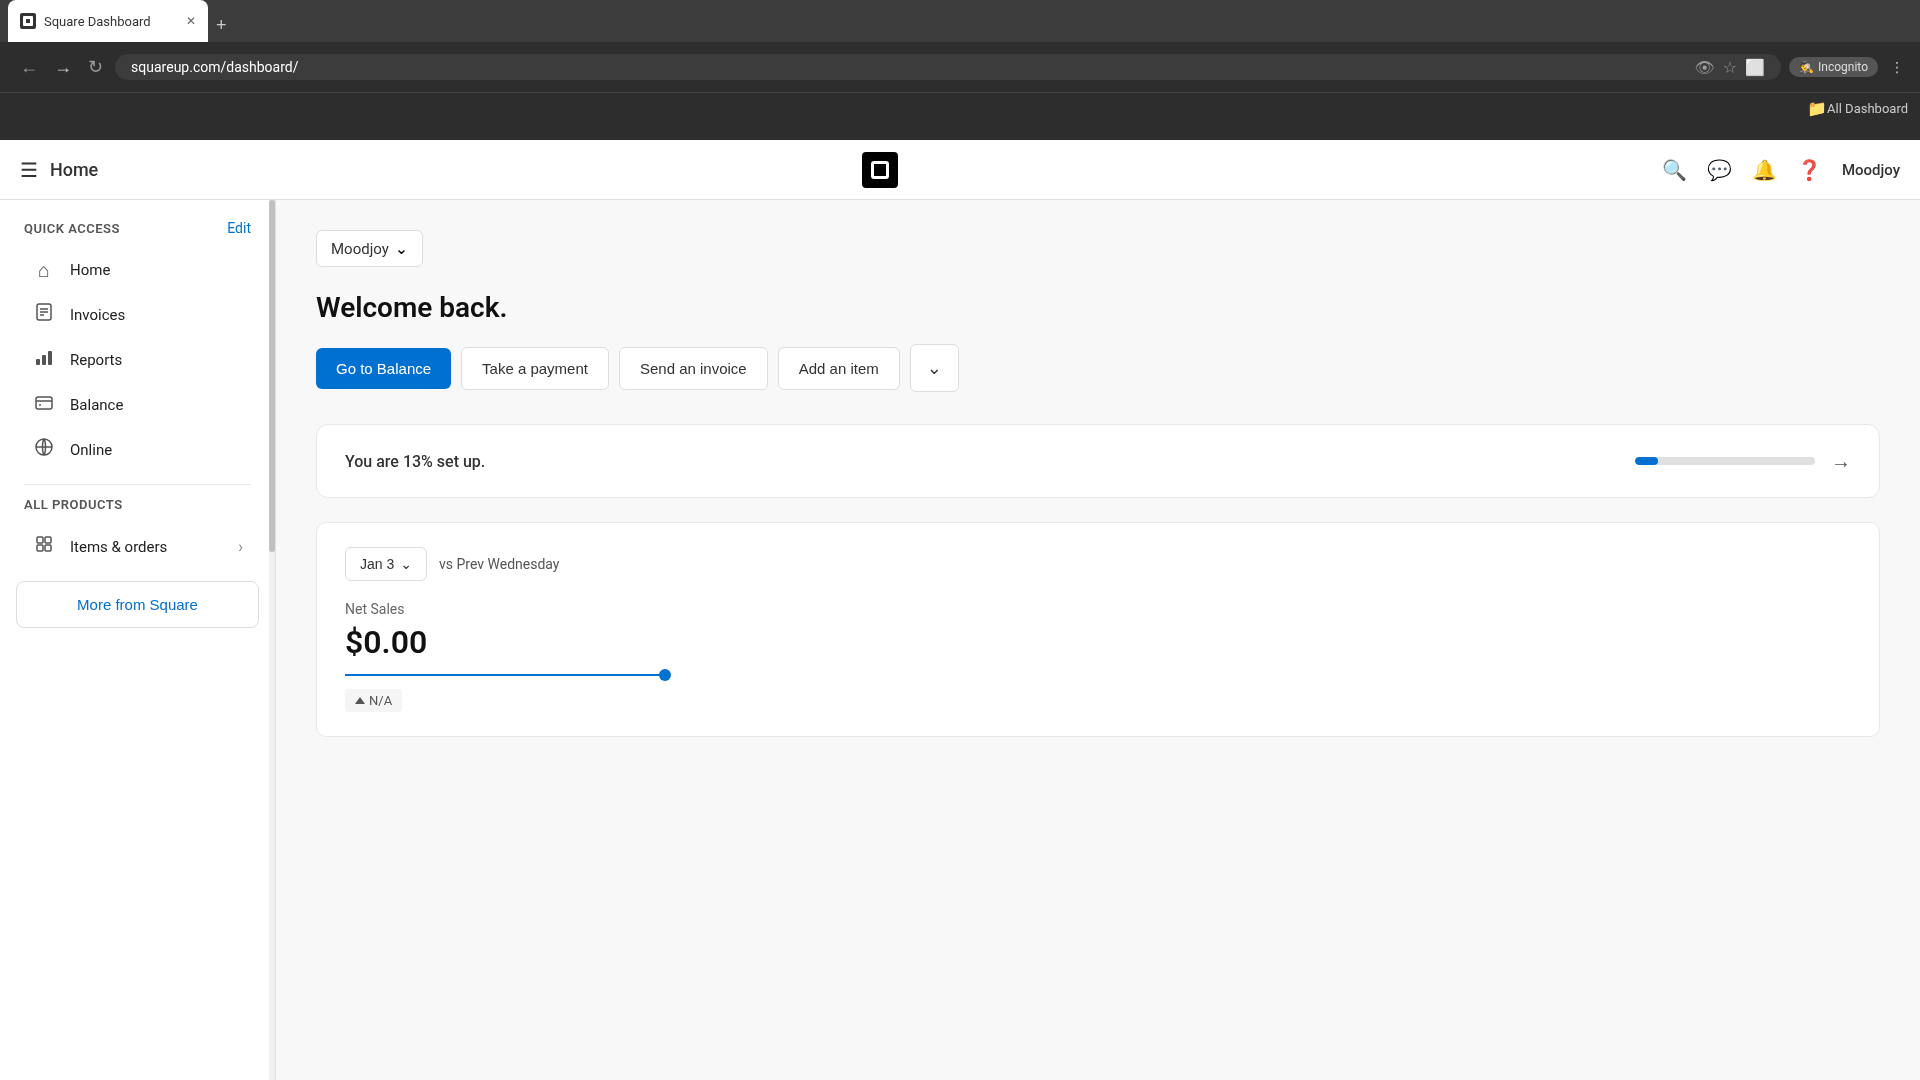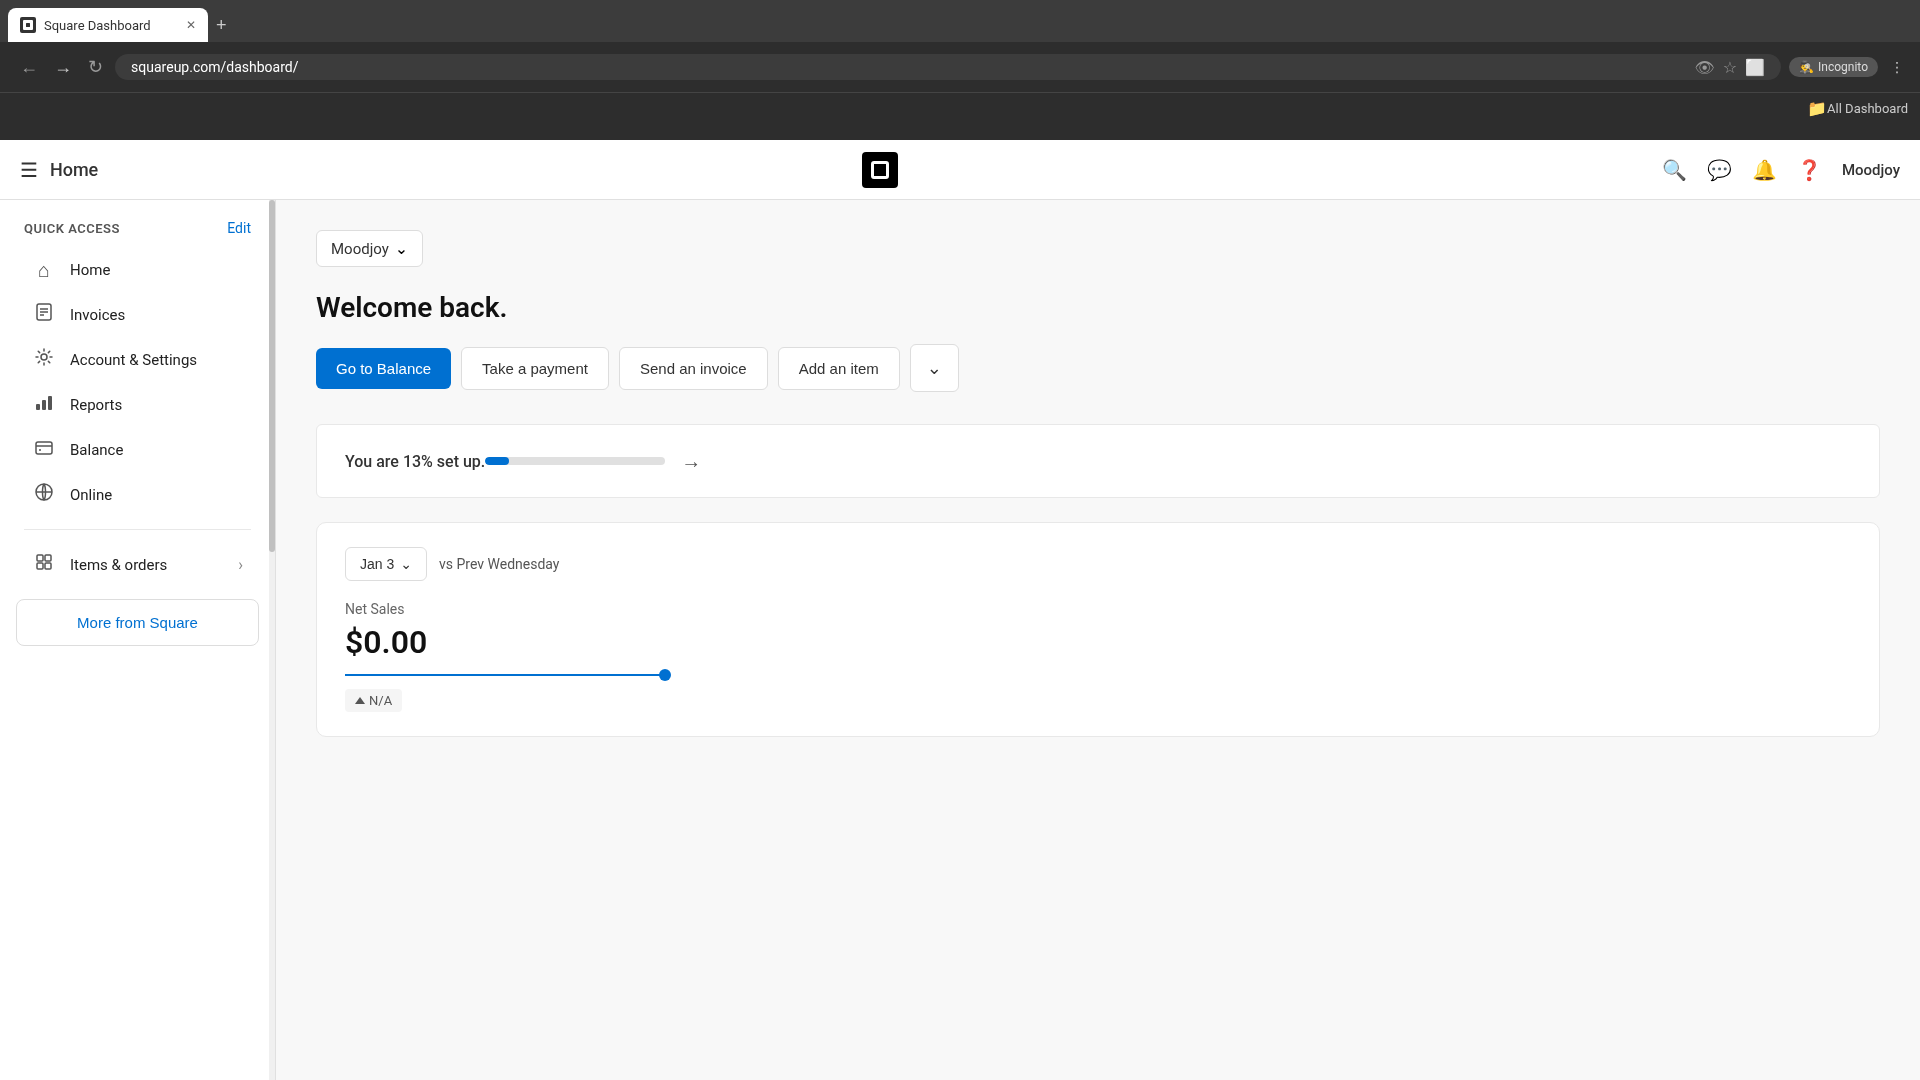--- a/index.html
+++ b/index.html
@@ -1,21 +1,21 @@
 <!DOCTYPE html>
 <html><head>
   <meta charset="utf-8">
   <style>
     * { margin: 0; padding: 0; box-sizing: border-box; }
     body { font-family: -apple-system, BlinkMacSystemFont, 'Segoe UI', Roboto, sans-serif; background: #fff; width: 1920px; height: 1080px; overflow: hidden; }
 
     
     .browser-chrome { background: #2d2d2d; height: 140px; }
     .browser-tab-bar { background: #3c3c3c; height: 42px; display: flex; align-items: flex-end; padding: 0 0 0 8px; }
-    .browser-tab { background: #fff; border-radius: 8px 8px 0 0; height: 34px; display: flex; align-items: center; padding: 0 12px; gap: 8px; min-width: 200px; }
+    .browser-tab { background: #fff; border-radius: 8px 8px 0 0; height: 42px; display: flex; align-items: center; padding: 0 12px; gap: 8px; min-width: 200px; }
     .browser-tab-favicon { width: 16px; height: 16px; background: #333; border-radius: 2px; display: flex; align-items: center; justify-content: center; }
     .browser-tab-title { font-size: 13px; color: #333; flex: 1; }
     .browser-tab-close { font-size: 12px; color: #666; cursor: pointer; }
     .browser-tab-new { background: transparent; border: none; color: #ccc; font-size: 18px; margin-left: 8px; cursor: pointer; line-height: 34px; }
     .browser-controls { background: #2d2d2d; height: 50px; display: flex; align-items: center; padding: 0 16px; gap: 8px; }
     .browser-nav-btn { background: none; border: none; color: #999; font-size: 18px; cursor: pointer; padding: 4px; }
     .browser-nav-btn.active { color: #ccc; }
     .address-bar { flex: 1; background: #3c3c3c; border-radius: 20px; height: 26px; display: flex; align-items: center; padding: 0 16px; gap: 8px; }
     .address-text { color: #fff; font-size: 14px; flex: 1; }
     .address-icons { display: flex; gap: 8px; color: #999; }
@@ -63,21 +63,21 @@
 
     
     .content { flex: 1; background: #f8f8f8; overflow-y: auto; padding: 30px 40px; }
     .business-selector { display: inline-flex; align-items: center; gap: 6px; background: #fff; border: 1.5px solid #ddd; border-radius: 6px; padding: 8px 14px; cursor: pointer; margin-bottom: 24px; }
     .business-name { font-size: 15px; color: #333; }
     .welcome-text { font-size: 28px; font-weight: 600; color: #111; margin-bottom: 20px; }
     .action-bar { display: flex; align-items: center; gap: 10px; margin-bottom: 32px; }
     .btn-primary { background: #0070d1; color: #fff; border: none; border-radius: 6px; padding: 12px 20px; font-size: 15px; font-weight: 500; cursor: pointer; }
     .btn-secondary { background: #fff; color: #333; border: 1.5px solid #ddd; border-radius: 6px; padding: 12px 20px; font-size: 15px; cursor: pointer; }
     .btn-more { background: #fff; color: #333; border: 1.5px solid #ddd; border-radius: 6px; padding: 12px 16px; font-size: 18px; cursor: pointer; }
-    .setup-card { background: #fff; border-radius: 6px; padding: 24px 28px; margin-bottom: 24px; border: 1px solid #e8e8e8; display: flex; align-items: center; }
+    .setup-card { background: #fff; border-radius: 12px; padding: 24px 28px; margin-bottom: 24px; border: 1px solid #e8e8e8; display: flex; align-items: center; justify-content: space-between; }
     .setup-text { font-size: 16px; color: #333; font-weight: 500; }
     .setup-right { display: flex; align-items: center; gap: 16px; }
     .progress-bar-container { width: 180px; height: 8px; background: #e0e0e0; border-radius: 4px; overflow: hidden; }
     .progress-bar-fill { height: 100%; background: #0070d1; border-radius: 4px; }
     .arrow-btn { font-size: 20px; color: #555; cursor: pointer; }
     .sales-card { background: #fff; border-radius: 10px; padding: 24px 28px; border: 1px solid #e8e8e8; }
     .sales-filters { display: flex; align-items: center; gap: 12px; margin-bottom: 20px; }
     .filter-btn { background: #fff; border: 1.5px solid #ddd; border-radius: 6px; padding: 8px 14px; font-size: 14px; color: #333; cursor: pointer; display: flex; align-items: center; gap: 6px; }
     .filter-compare { font-size: 14px; color: #555; }
     .net-sales-label { font-size: 14px; color: #666; margin-bottom: 6px; }
@@ -172,29 +172,20 @@
                 <line x1="6" y1="7" x2="14" y2="7" stroke="#555" stroke-width="1.5"></line>
                 <line x1="6" y1="10" x2="14" y2="10" stroke="#555" stroke-width="1.5"></line>
                 <line x1="6" y1="13" x2="10" y2="13" stroke="#555" stroke-width="1.5"></line>
               </svg>
           </span>
           <span class="sidebar-item-label">Invoices</span>
         </div>
         <div class="sidebar-item">
           <span class="sidebar-item-icon">
             <svg width="20" height="20" viewBox="0 0 20 20" fill="none">
-                <circle cx="10" cy="10" r="3" stroke="#555" stroke-width="1.5"></circle>
-                <path d="M10 2v2M10 16v2M2 10h2M16 10h2M4.22 4.22l1.42 1.42M14.36 14.36l1.42 1.42M4.22 15.78l1.42-1.42M14.36 5.64l1.42-1.42" stroke="#555" stroke-width="1.5" stroke-linecap="round"></path>
-              </svg>
-          </span>
-          <span class="sidebar-item-label">Account &amp; Settings</span>
-        </div>
-        <div class="sidebar-item">
-          <span class="sidebar-item-icon">
-            <svg width="20" height="20" viewBox="0 0 20 20" fill="none">
                 <rect x="2" y="12" width="4" height="6" rx="1" fill="#555"></rect>
                 <rect x="8" y="8" width="4" height="10" rx="1" fill="#555"></rect>
                 <rect x="14" y="4" width="4" height="14" rx="1" fill="#555"></rect>
               </svg>
           </span>
           <span class="sidebar-item-label">Reports</span>
         </div>
         <div class="sidebar-item">
           <span class="sidebar-item-icon">
             <svg width="20" height="20" viewBox="0 0 20 20" fill="none">
@@ -210,20 +201,21 @@
             <svg width="20" height="20" viewBox="0 0 20 20" fill="none">
                 <circle cx="10" cy="10" r="8" stroke="#555" stroke-width="1.5"></circle>
                 <path d="M2 10h16M10 2c-2 3-2 13 0 16M10 2c2 3 2 13 0 16" stroke="#555" stroke-width="1.5"></path>
               </svg>
           </span>
           <span class="sidebar-item-label">Online</span>
         </div>
 
         <div class="sidebar-divider"></div>
 
+        <div class="all-products-title">All products</div>
 
         <div class="sidebar-expandable">
           <div class="sidebar-expandable-left">
             <span class="sidebar-item-icon">
               <svg width="20" height="20" viewBox="0 0 20 20" fill="none">
                   <rect x="3" y="3" width="6" height="6" rx="1" stroke="#555" stroke-width="1.5"></rect>
                   <rect x="11" y="3" width="6" height="6" rx="1" stroke="#555" stroke-width="1.5"></rect>
                   <rect x="3" y="11" width="6" height="6" rx="1" stroke="#555" stroke-width="1.5"></rect>
                   <rect x="11" y="11" width="6" height="6" rx="1" stroke="#555" stroke-width="1.5"></rect>
                 </svg>

